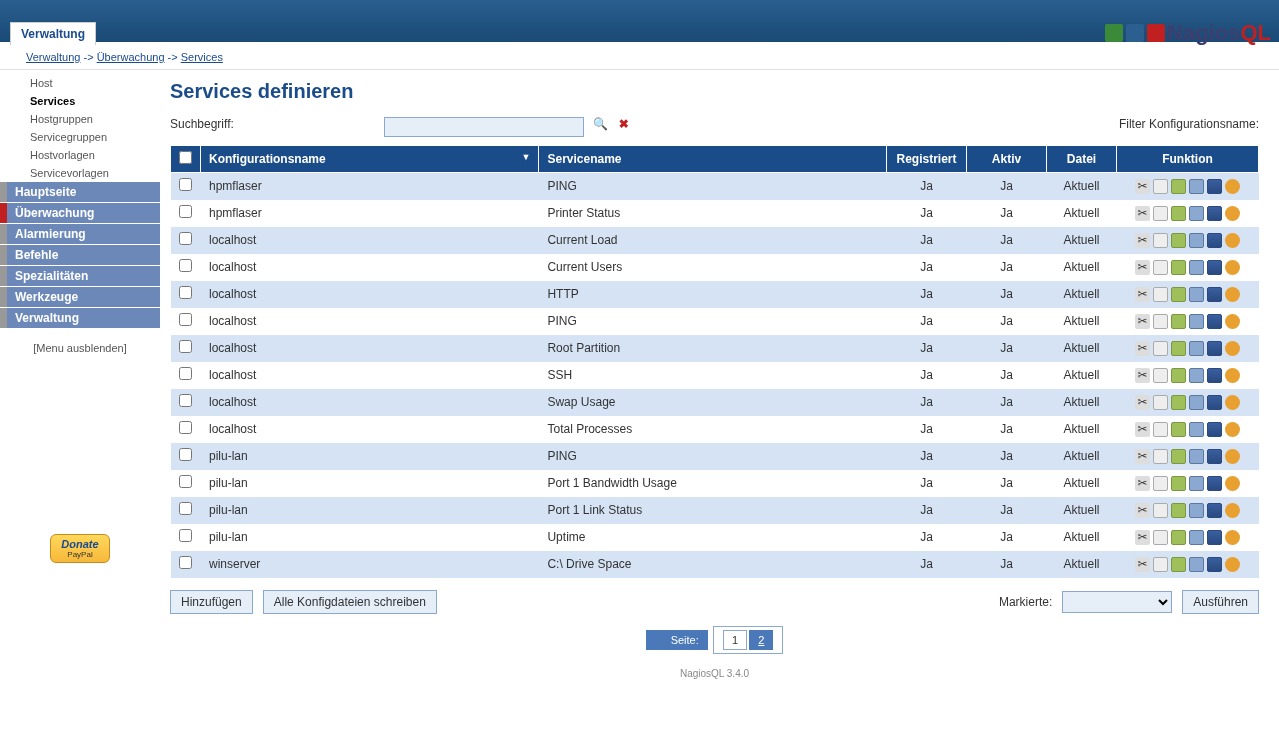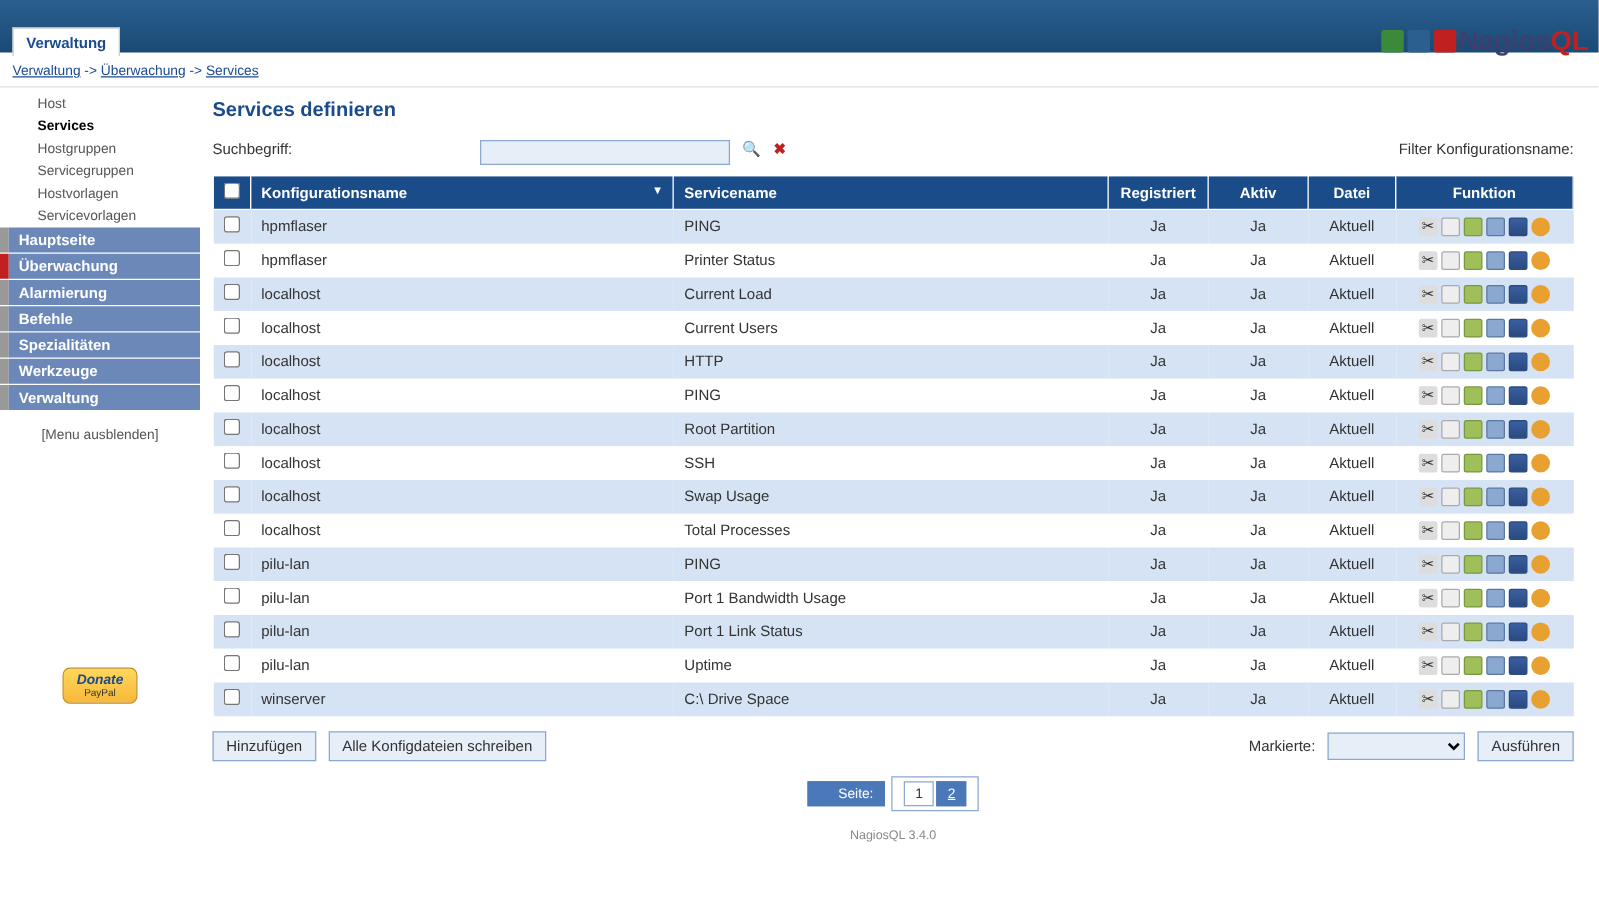--- a/index.html
+++ b/index.html
@@ -8,42 +8,42 @@
 .topbar { background: linear-gradient(to bottom, #2a5f8f, #1a4a75); height: 42px; position: relative; }
 .logo { position: absolute; right: 8px; top: 20px; display: flex; align-items: center; gap: 2px; }
 .logo-text { font-size: 22px; font-weight: bold; color: #3e3e6f; }
 .logo-text .ql { color: #c02020; }
 .logo-icons { display: flex; gap: 3px; }
 .logo-icon { width: 18px; height: 18px; display: inline-block; }
 
 .tabrow { padding-left: 10px; margin-top: -20px; position: relative; }
 .tab { display: inline-block; background: #fff; border: 1px solid #ccc; border-bottom: none; padding: 4px 10px; font-size: 12px; color: #1a4a8f; font-weight: bold; }
 
-.breadcrumb { padding: 6px 10px; font-size: 11px; color: #1a4a8f; border-bottom: 1px solid #e0e0e0; display:flex; justify-content:space-between; align-items:center;}
+.breadcrumb { padding: 6px 26px; font-size: 11px; color: #1a4a8f; border-bottom: 1px solid #e0e0e0; display:flex; justify-content:space-between; align-items:center;}
 .breadcrumb a { color: #1a4a8f; text-decoration: underline; }
 .bc-right { font-size:11px; color:#333; }
 .bc-right select { font-size:12px; padding:1px 3px; width:100px; }
 
 .layout { display: flex; }
 
 .sidebar { width: 160px; padding-top: 4px; }
 .nav-item { display: flex; align-items: center; height: 20px; margin-bottom: 1px; }
 .nav-strip { width: 7px; height: 100%; }
 .strip-grey { background: #999; }
 .strip-red { background: #c02020; }
 .nav-label { flex: 1; background: #6b88b8; color: #fff; font-size: 12px; font-weight: bold; padding-left: 8px; line-height: 20px; height: 100%; }
 .nav-sub { padding-left: 30px; font-size: 11px; color: #555; line-height: 18px; }
 .nav-sub.active { color: #000; font-weight: bold; }
 .hide-menu { text-align: center; font-size: 11px; color: #555; margin-top: 14px; }
 .donate { text-align: center; margin-top: 180px; }
 .donate-btn { display: inline-block; background: linear-gradient(to bottom,#ffd85c,#f7b83a); border: 1px solid #c68c1a; border-radius: 6px; padding: 3px 10px; font-size: 11px; font-weight: bold; color: #1a4a8f; font-style: italic; }
 .donate-sub { font-size:8px; color:#333; display:block; font-style:normal; font-weight:normal;}
 
 .main { flex: 1; padding: 10px 20px 10px 10px; }
-h1.page-title { color: #1b4c8a; font-size: 16px; font-weight: bold; margin-bottom: 14px; }
+h1.page-title { color: #1b4c8a; font-size: 20px; font-weight: bold; margin-bottom: 14px; }
 
 .filters { display: flex; align-items: flex-start; gap: 10px; margin-bottom: 8px; }
 .filters label { font-size: 12px; color: #333; }
 .search-input { width: 200px; border: 1px solid #8aa8d0; background: #e6eef8; height: 20px; padding: 2px 4px; }
 .icon-search, .icon-clear { cursor: pointer; }
 .spacer { flex: 1; }
 .filter-select { border: 1px solid #8aa8d0; background: #e6eef8; height: 22px; padding: 2px 4px; width: 200px; font-size:12px;}
 
 table.data { width: 100%; border-collapse: collapse; }
 table.data th { background: #1b4c8a; color: #fff; font-size: 12px; font-weight: bold; padding: 5px 8px; text-align: left; border: 1px solid #fff; }

